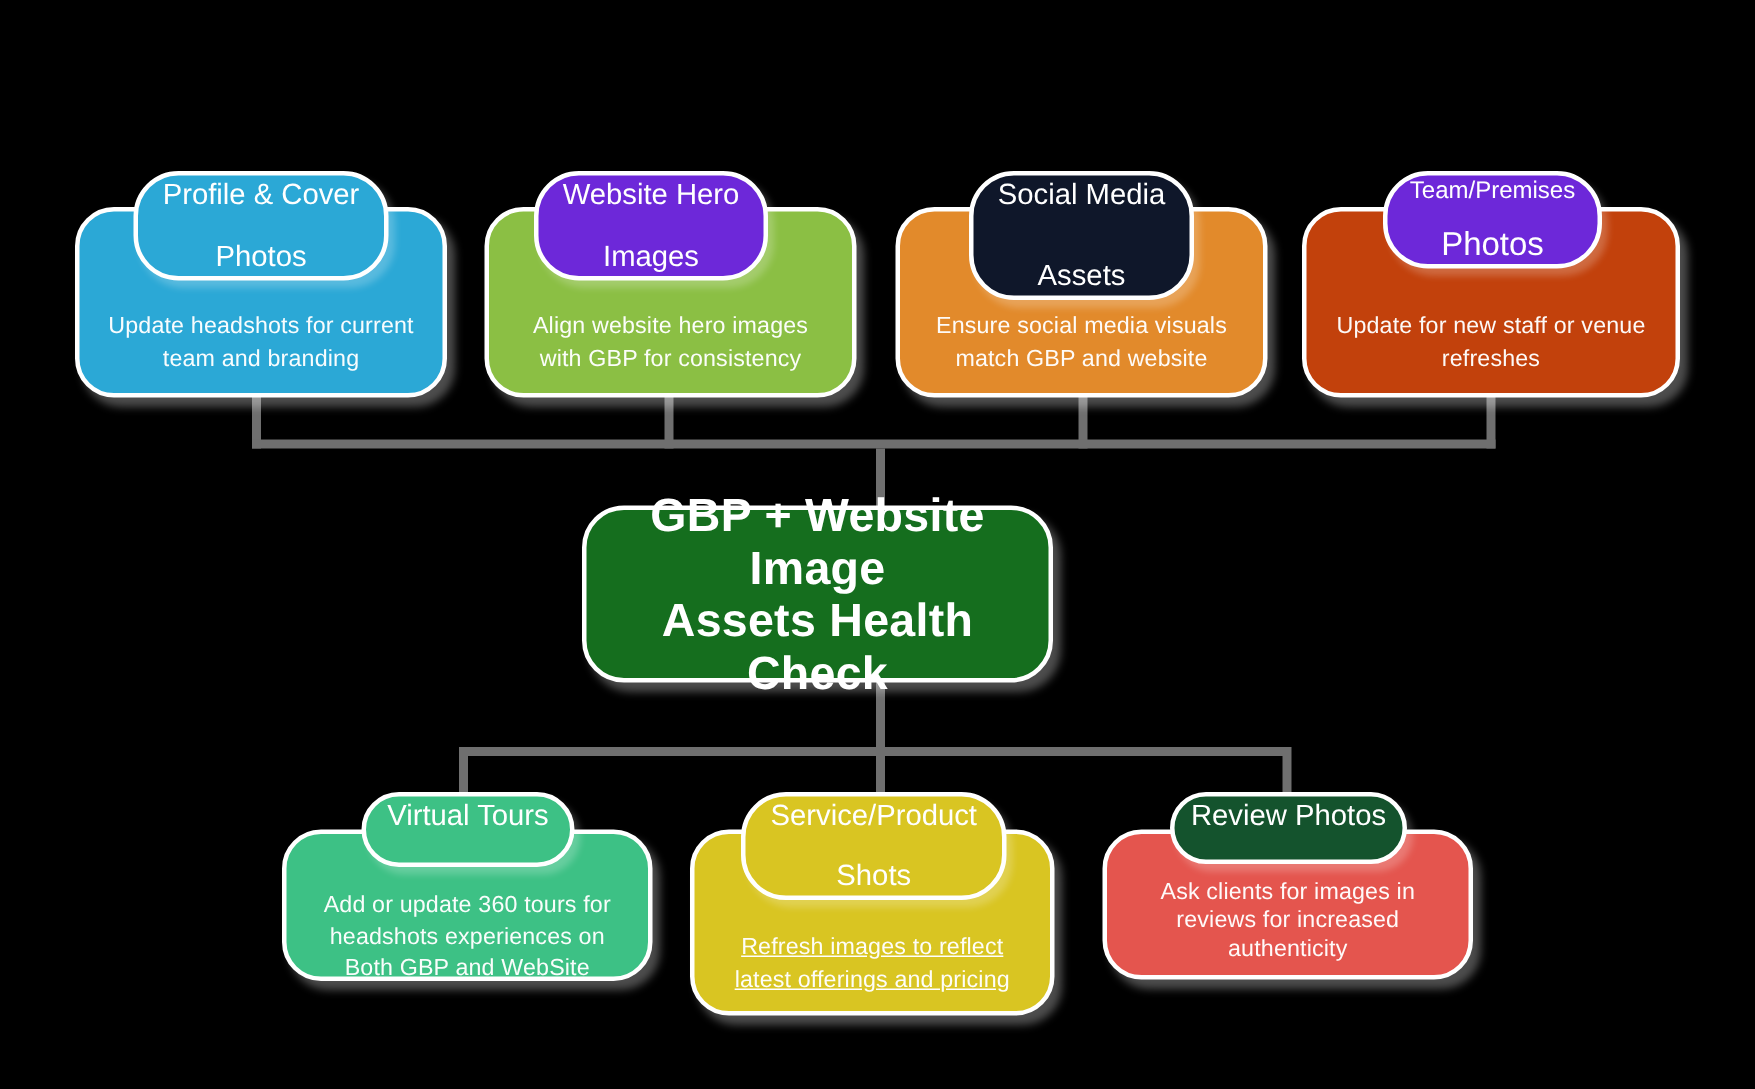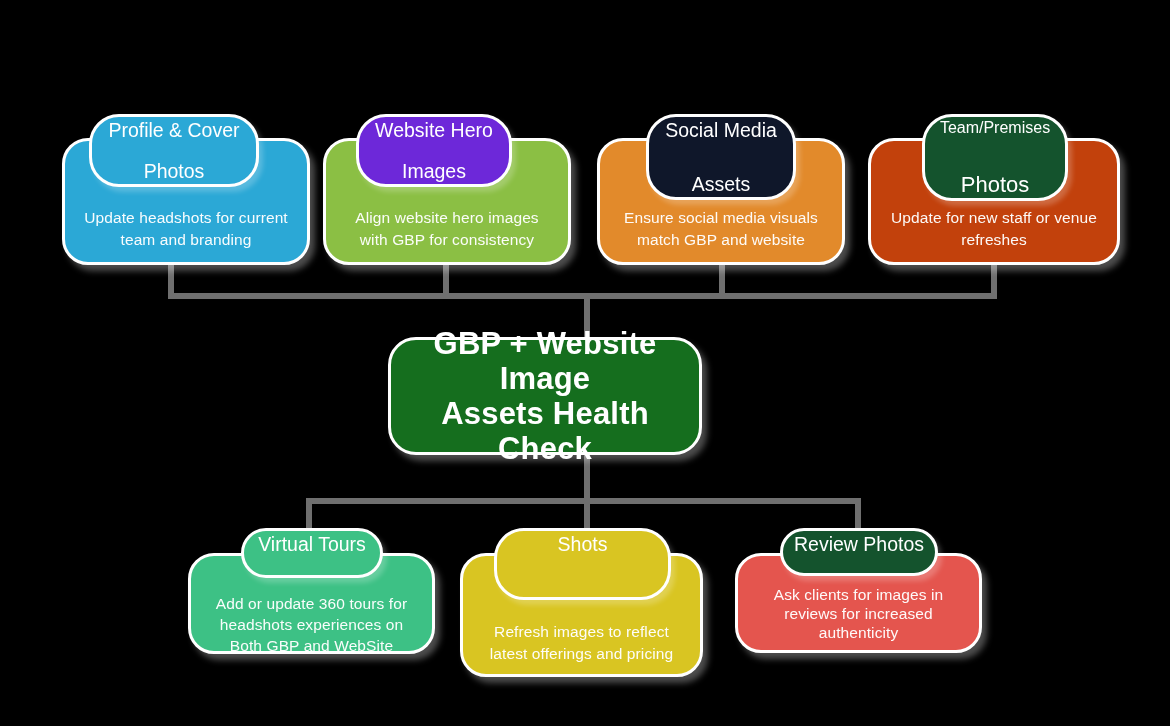--- a/index.html
+++ b/index.html
@@ -55,21 +55,21 @@
   <div class="conn" style="left: 719px; top: 262px; width: 6px; height: 37px; background-color: rgb(111, 111, 111);"></div>
   <div class="conn" style="left: 991px; top: 262px; width: 6px; height: 37px; background-color: rgb(111, 111, 111);"></div>
   <div class="conn" style="left: 168px; top: 293px; width: 829px; height: 6px; background-color: rgb(111, 111, 111);"></div>
   <div class="conn" style="left: 584px; top: 299px; width: 6px; height: 42px; background-color: rgb(111, 111, 111);"></div>
   <div class="conn" style="left: 584px; top: 450px; width: 6px; height: 54px; background-color: rgb(111, 111, 111);"></div>
   <div class="conn" style="left: 306px; top: 498px; width: 555px; height: 6px; background-color: rgb(111, 111, 111);"></div>
   <div class="conn" style="left: 306px; top: 504px; width: 6px; height: 42px; background-color: rgb(111, 111, 111);"></div>
   <div class="conn" style="left: 584px; top: 504px; width: 6px; height: 32px; background-color: rgb(111, 111, 111);"></div>
   <div class="conn" style="left: 855px; top: 504px; width: 6px; height: 42px; background-color: rgb(111, 111, 111);"></div>
 
-  <div class="card pt-top" style="left: 62px; top: 138px; width: 248px; height: 127px; background-color: rgb(43, 168, 214);">
+  <div class="card pt-top" style="left: 50px; top: 138px; width: 248px; height: 127px; background-color: rgb(43, 168, 214);">
     <div class="body">
       <div>Update headshots for current</div>
       <div>team and branding</div>
     </div>
   </div>
   <div class="tab" style="left: 89px; top: 114px; width: 170px; height: 73px; background-color: rgb(43, 168, 214);">
     <div class="tl">Profile &amp; Cover</div>
     <div class="tl">Photos</div>
   </div>
 
@@ -94,21 +94,21 @@
     <div class="tl">Social Media</div>
     <div class="tl">Assets</div>
   </div>
 
   <div class="card pt-top" style="left: 868px; top: 138px; width: 252px; height: 127px; background-color: #c2410c;">
     <div class="body">
       <div>Update for new staff or venue</div>
       <div>refreshes</div>
     </div>
   </div>
-  <div class="tab" style="left: 922px; top: 114px; width: 146px; height: 87px; background-color: #14532d;">
+  <div class="tab" style="left: 922px; top: 114px; width: 146px; height: 65px; background-color: #6d28d9;">
     <div class="tl-small">Team/Premises</div>
     <div class="tl-big">Photos</div>
   </div>
 
   <div class="center-card" style="left: 388px; top: 337px; width: 314px; height: 118px; background-color: rgb(21, 110, 30);">
     <div class="cl">GBP + Website</div>
     <div class="cl">Image</div>
     <div class="cl">Assets Health Check</div>
   </div>
 
@@ -116,27 +116,28 @@
     <div class="body">
       <div>Add or update 360 tours for</div>
       <div>headshots experiences on</div>
       <div>Both GBP and WebSite</div>
     </div>
   </div>
   <div class="tab" style="left: 241px; top: 528px; width: 142px; height: 50px; border-radius: 25px; background-color: rgb(61, 193, 133);">
     <div class="tl">Virtual Tours</div>
   </div>
 
-  <div class="card pt-ye" style="left: 460px; top: 553px; width: 243px; height: 124px; background-color: rgb(217, 197, 34);">
+  <div class="card pt-ye" style="left: 460px; top: 553px; width: 243px; height: 124px; background-color: rgb(217, 197, 34); text-decoration: underline;">
     <div class="body">
       <div>Refresh images to reflect</div>
       <div>latest offerings and pricing</div>
     </div>
   </div>
   <div class="tab" style="left: 494px; top: 528px; width: 177px; height: 72px; background-color: rgb(217, 197, 34);">
+    <div class="tl">Service/Product</div>
     <div class="tl">Shots</div>
   </div>
 
   <div class="card pt-re lh19" style="left: 735px; top: 553px; width: 247px; height: 100px; background-color: rgb(228, 85, 78);">
     <div class="body">
       <div>Ask clients for images in</div>
       <div>reviews for increased</div>
       <div>authenticity</div>
     </div>
   </div>

